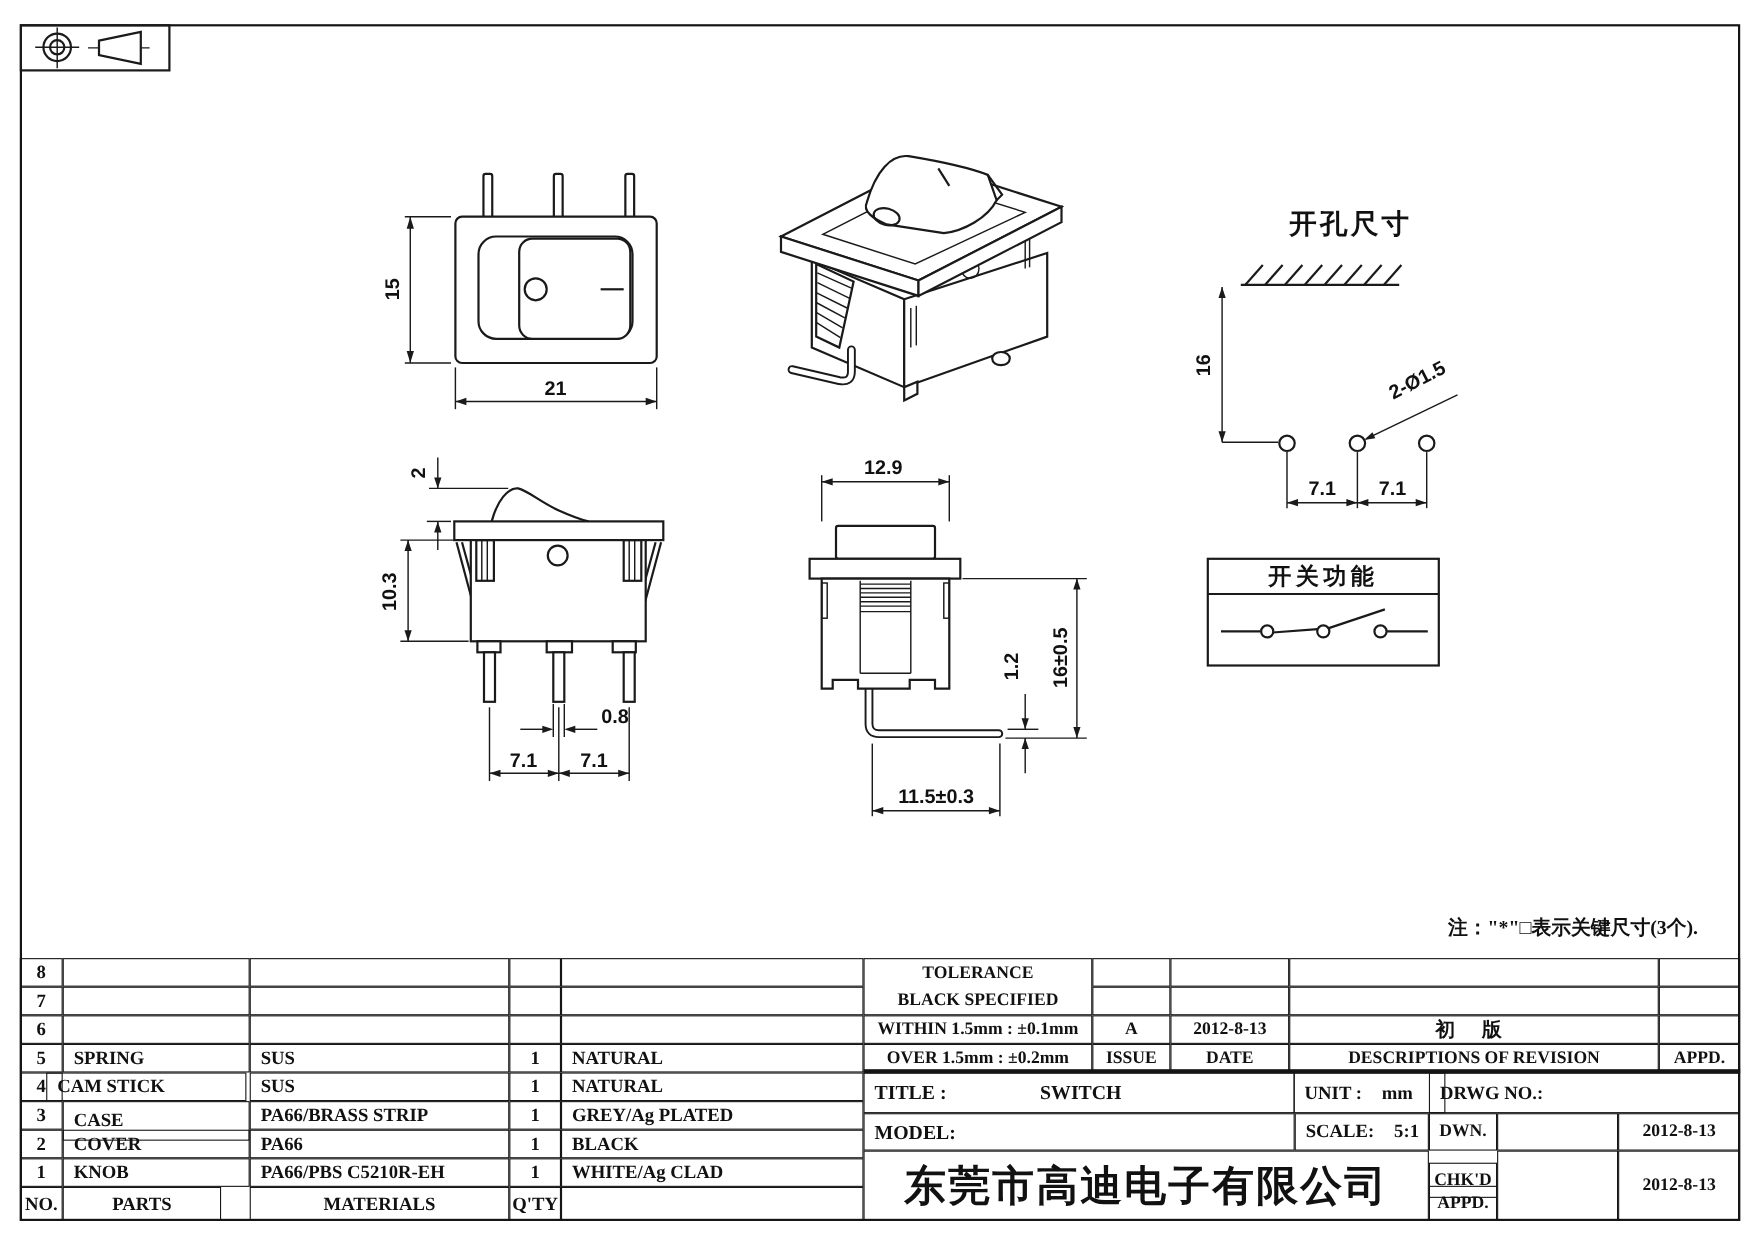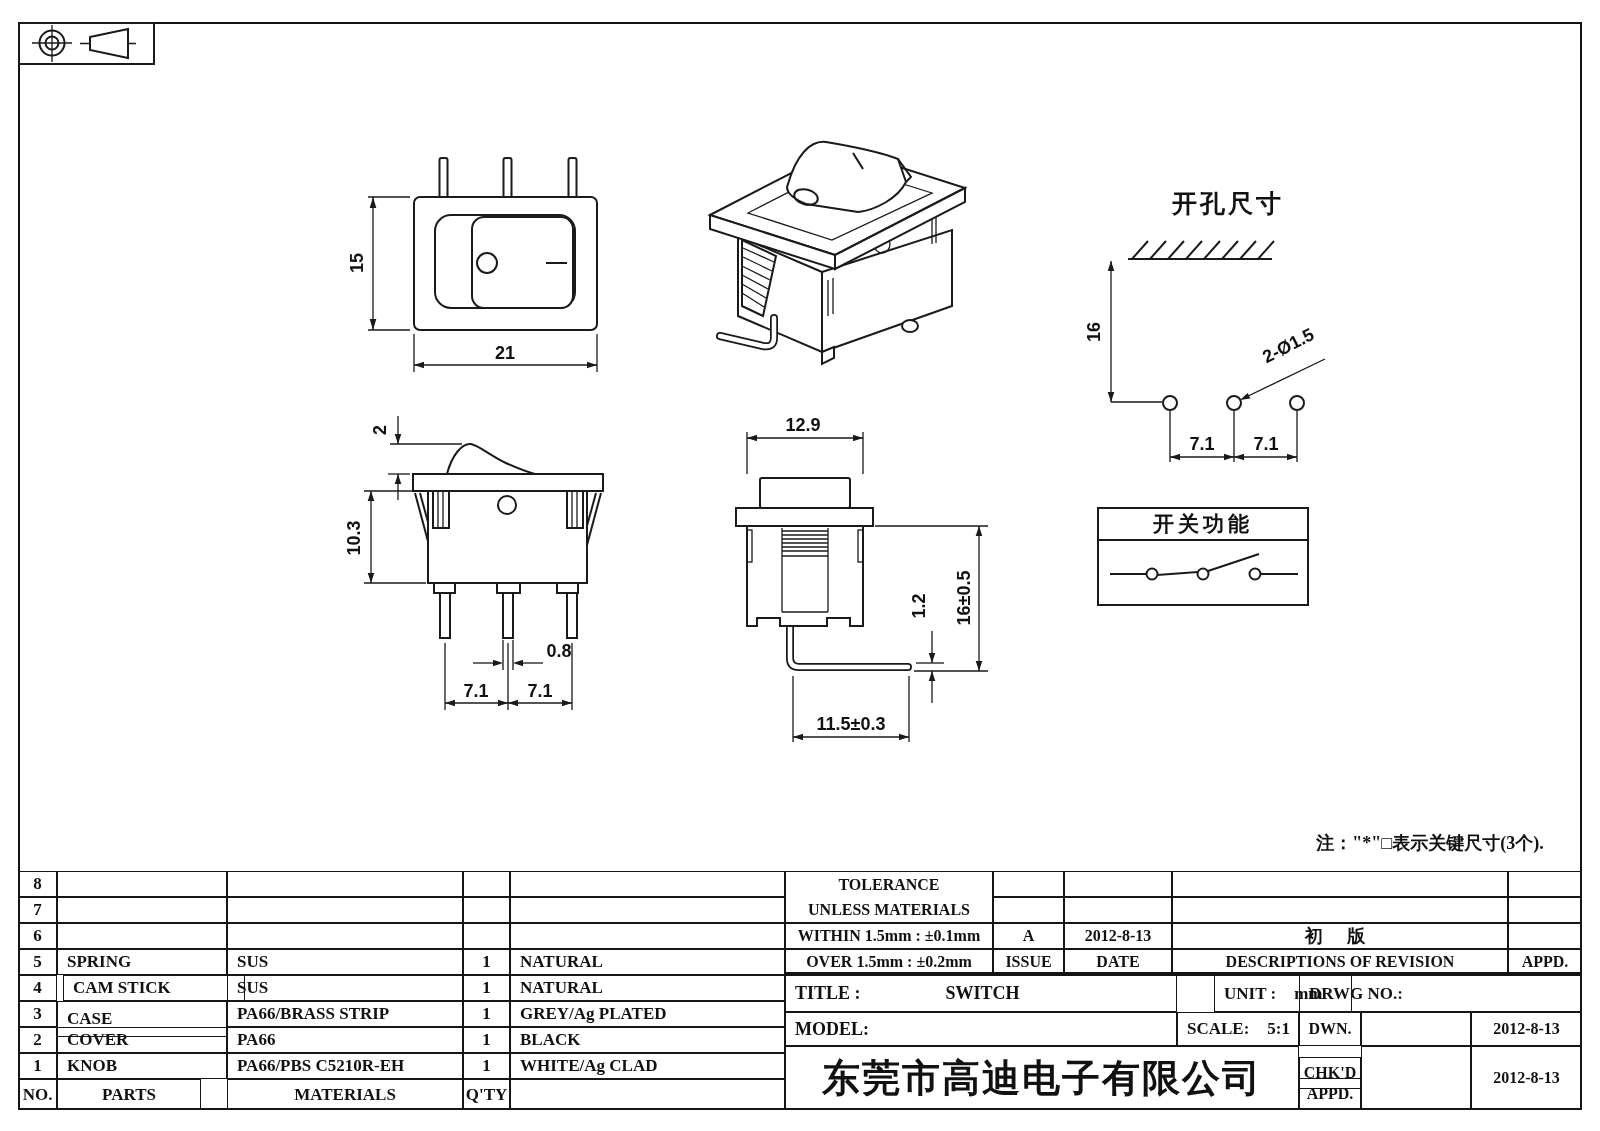--- a/index.html
+++ b/index.html
@@ -328,21 +328,21 @@
     <div class="cell cc" style="left:463px;top:923px;width:47px;height:26px"></div>
     <div class="cell" style="left:510px;top:923px;width:275px;height:26px"></div>
 
     <div class="cell cc" style="left:18px;top:949px;width:39px;height:26px">5</div>
     <div class="cell" style="left:57px;top:949px;width:170px;height:26px">SPRING</div>
     <div class="cell" style="left:227px;top:949px;width:236px;height:26px">SUS</div>
     <div class="cell cc" style="left:463px;top:949px;width:47px;height:26px">1</div>
     <div class="cell" style="left:510px;top:949px;width:275px;height:26px">NATURAL</div>
 
     <div class="cell cc" style="left:18px;top:975px;width:39px;height:26px">4</div>
-    <div class="cell" style="left:63px;top:975px;width:182px;height:26px">CAM STICK</div>
+    <div class="cell" style="left:42px;top:975px;width:182px;height:26px">CAM STICK</div>
     <div class="cell" style="left:227px;top:975px;width:236px;height:26px">SUS</div>
     <div class="cell cc" style="left:463px;top:975px;width:47px;height:26px">1</div>
     <div class="cell" style="left:510px;top:975px;width:275px;height:26px">NATURAL</div>
 
     <div class="cell cc" style="left:18px;top:1001px;width:39px;height:26px">3</div>
     <div class="cell" style="left:57px;top:1001px;width:170px;height:36px">CASE</div>
     <div class="cell" style="left:227px;top:1001px;width:236px;height:26px">PA66/BRASS STRIP</div>
     <div class="cell cc" style="left:463px;top:1001px;width:47px;height:26px">1</div>
     <div class="cell" style="left:510px;top:1001px;width:275px;height:26px">GREY/Ag PLATED</div>
 
@@ -362,21 +362,21 @@
     <div class="cell cc" style="left:57px;top:1079px;width:144px;height:31px">PARTS</div>
     <div class="cell cc" style="left:227px;top:1079px;width:236px;height:31px">MATERIALS</div>
     <div class="cell cc" style="left:463px;top:1079px;width:47px;height:31px">Q'TY</div>
     <div class="cell" style="left:510px;top:1079px;width:275px;height:31px"></div>
   </div>
 
   <div>
 
     <div class="cell cc tol small" style="left:785px;top:871px;width:208px;height:52px">
       <span>TOLERANCE</span>
-      <span>UNLESS  MATERIALS</span>
+      <span>BLACK  SPECIFIED</span>
     </div>
     <div class="cell cc small" style="left:785px;top:923px;width:208px;height:26px">WITHIN 1.5mm : ±0.1mm</div>
     <div class="cell cc small" style="left:785px;top:949px;width:208px;height:26px">OVER 1.5mm : ±0.2mm</div>
 
     <div class="cell" style="left:993px;top:871px;width:71px;height:26px"></div>
     <div class="cell" style="left:1064px;top:871px;width:108px;height:26px"></div>
     <div class="cell" style="left:1172px;top:871px;width:336px;height:26px"></div>
     <div class="cell" style="left:1508px;top:871px;width:74px;height:26px"></div>
     <div class="cell" style="left:993px;top:897px;width:71px;height:26px"></div>
     <div class="cell" style="left:1064px;top:897px;width:108px;height:26px"></div>
@@ -392,21 +392,21 @@
     <div class="cell cc small" style="left:1064px;top:949px;width:108px;height:26px">DATE</div>
     <div class="cell cc small" style="left:1172px;top:949px;width:336px;height:26px">DESCRIPTIONS OF REVISION</div>
     <div class="cell cc small" style="left:1508px;top:949px;width:74px;height:26px">APPD.</div>
 
     <div class="abs thick" style="left:785px;top:972px;width:797px;height:4px;"></div>
 
     <div class="cell" style="left:785px;top:975px;width:392px;height:37px;font-size:18px;">
       <span>TITLE :</span>
       <span style="margin-left:85px;">SWITCH</span>
     </div>
-    <div class="cell" style="left:1214px;top:975px;width:138px;height:37px;">
+    <div class="cell" style="left:1176px;top:975px;width:138px;height:37px;">
       <span>UNIT :</span>
       <span style="margin-left:18px;">mm</span>
     </div>
     <div class="cell" style="left:1299px;top:975px;width:283px;height:37px;">DRWG NO.:</div>
 
     <div class="cell" style="left:785px;top:1012px;width:392px;height:34px;font-size:18px;">MODEL:</div>
     <div class="cell" style="left:1177px;top:1012px;width:122px;height:34px;">
       <span>SCALE:</span>
       <span style="margin-left:18px;">5:1</span>
     </div>

